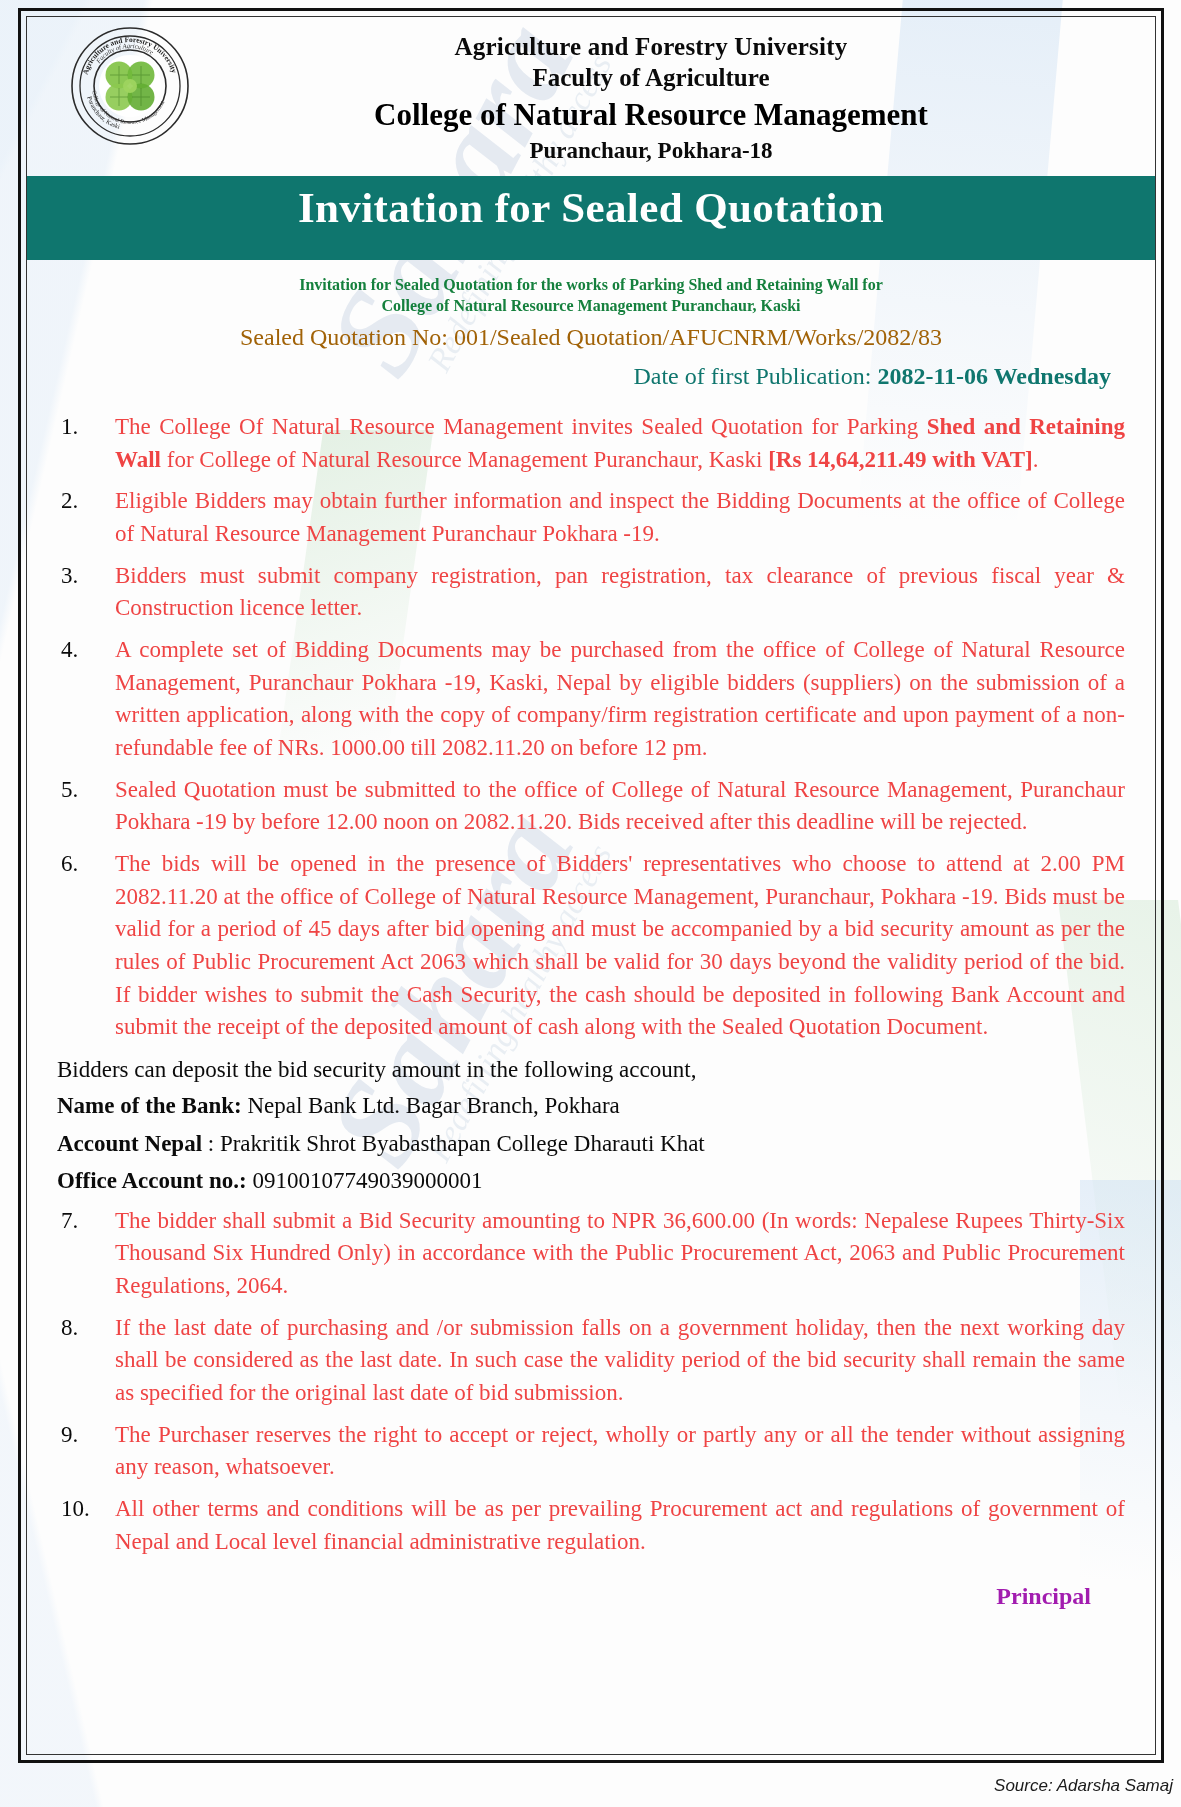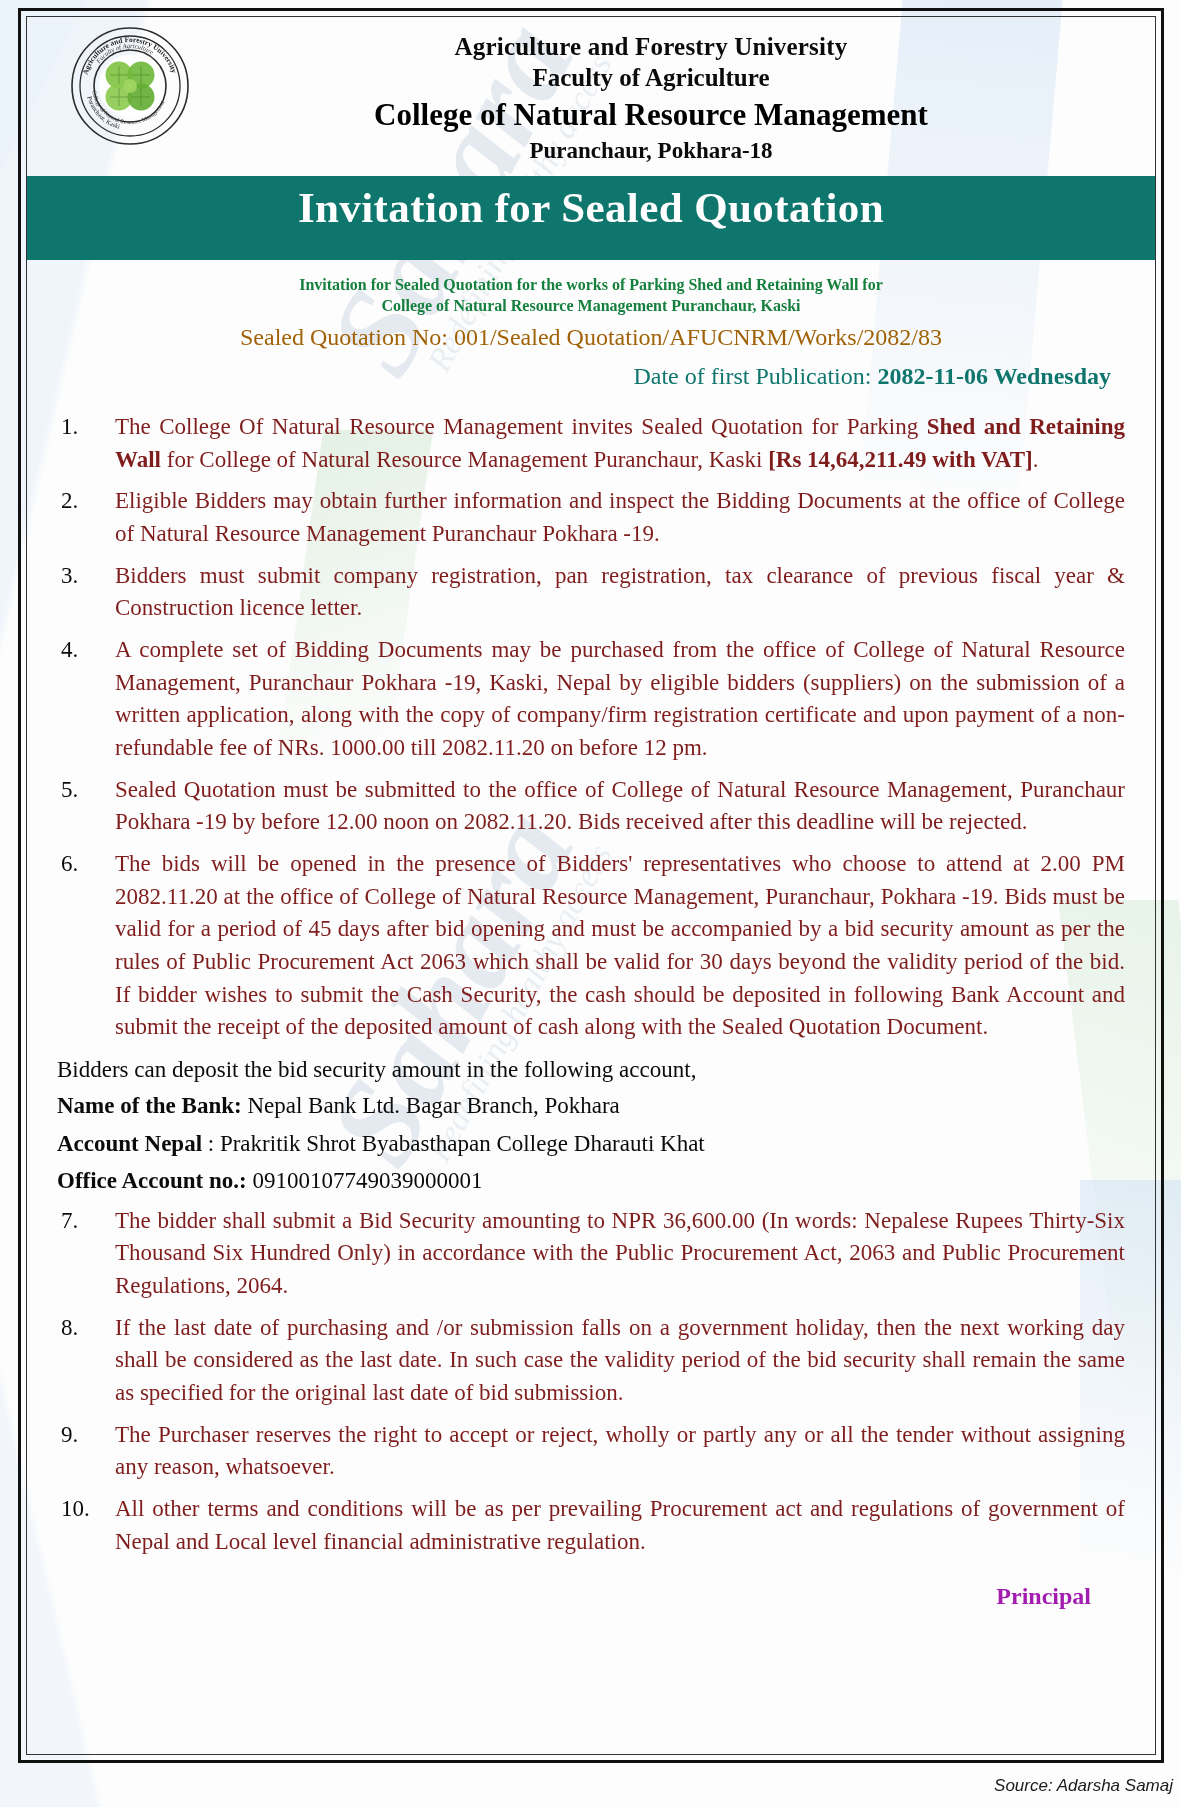--- a/index.html
+++ b/index.html
@@ -173,21 +173,21 @@
     font-size: 23px;
     line-height: 1.42;
     color: #0b0b0b;
     padding-left: 8px;
   }
   .clause-text {
     flex: 1 1 auto;
     font-size: 23px;
     line-height: 1.42;
     text-align: justify;
-    color: #7f1d1d;
+    color: #ef4444;
     hyphens: none;
   }
   .clause-text b { font-weight: bold; }
 
   .plainline {
     font-size: 23px;
     line-height: 1.45;
     color: #0b0b0b;
     margin: 2px 0 3px 4px;
   }

